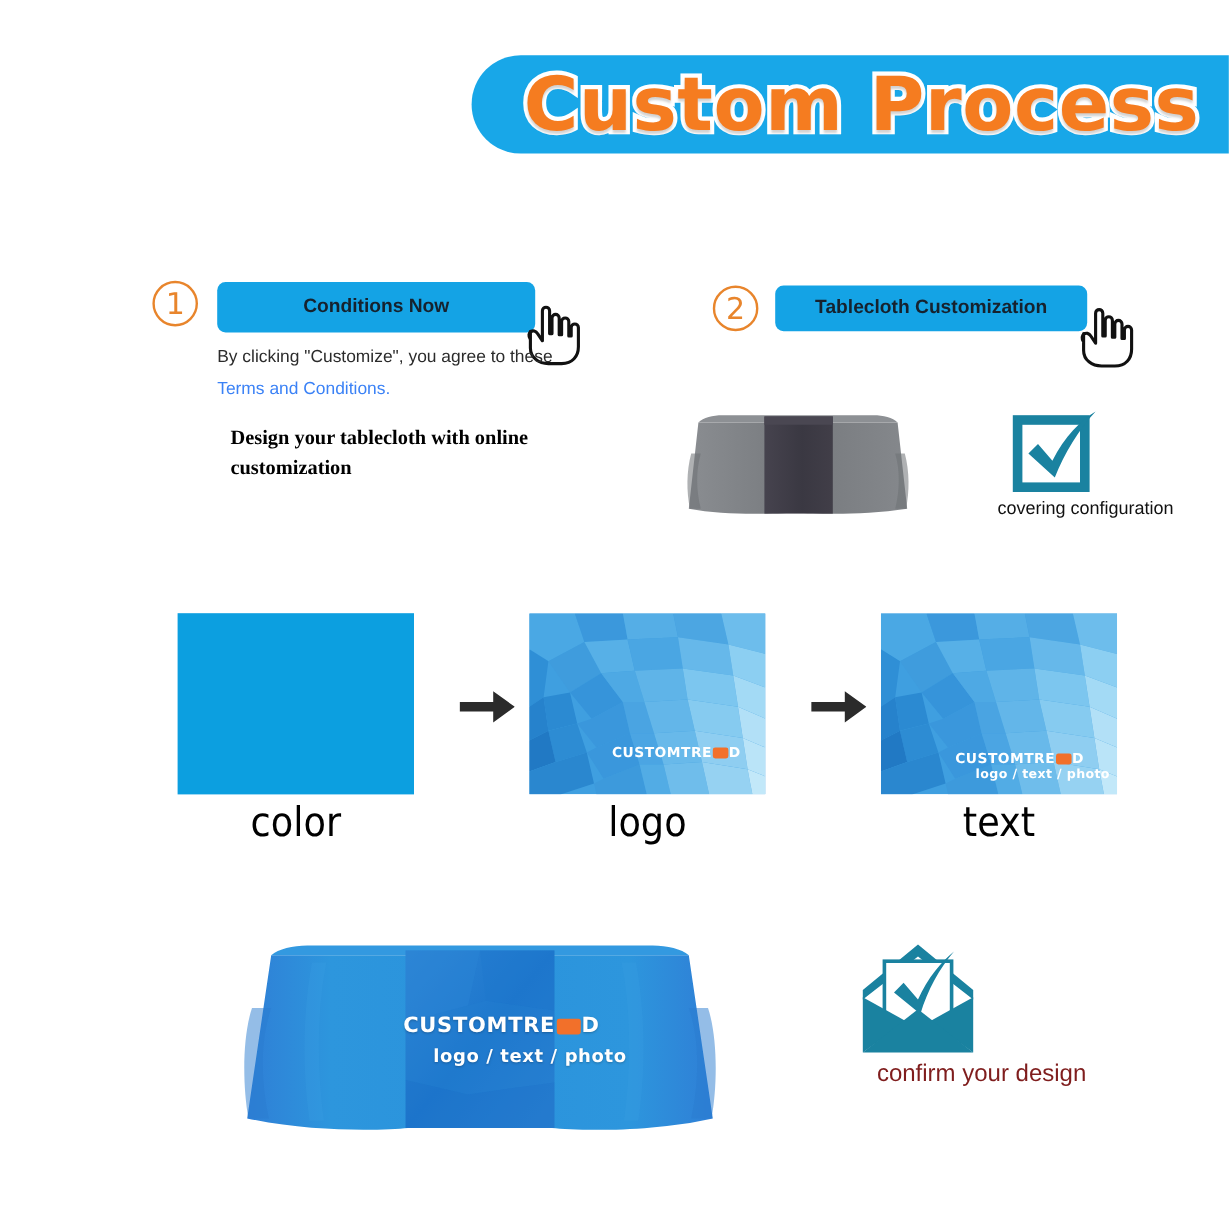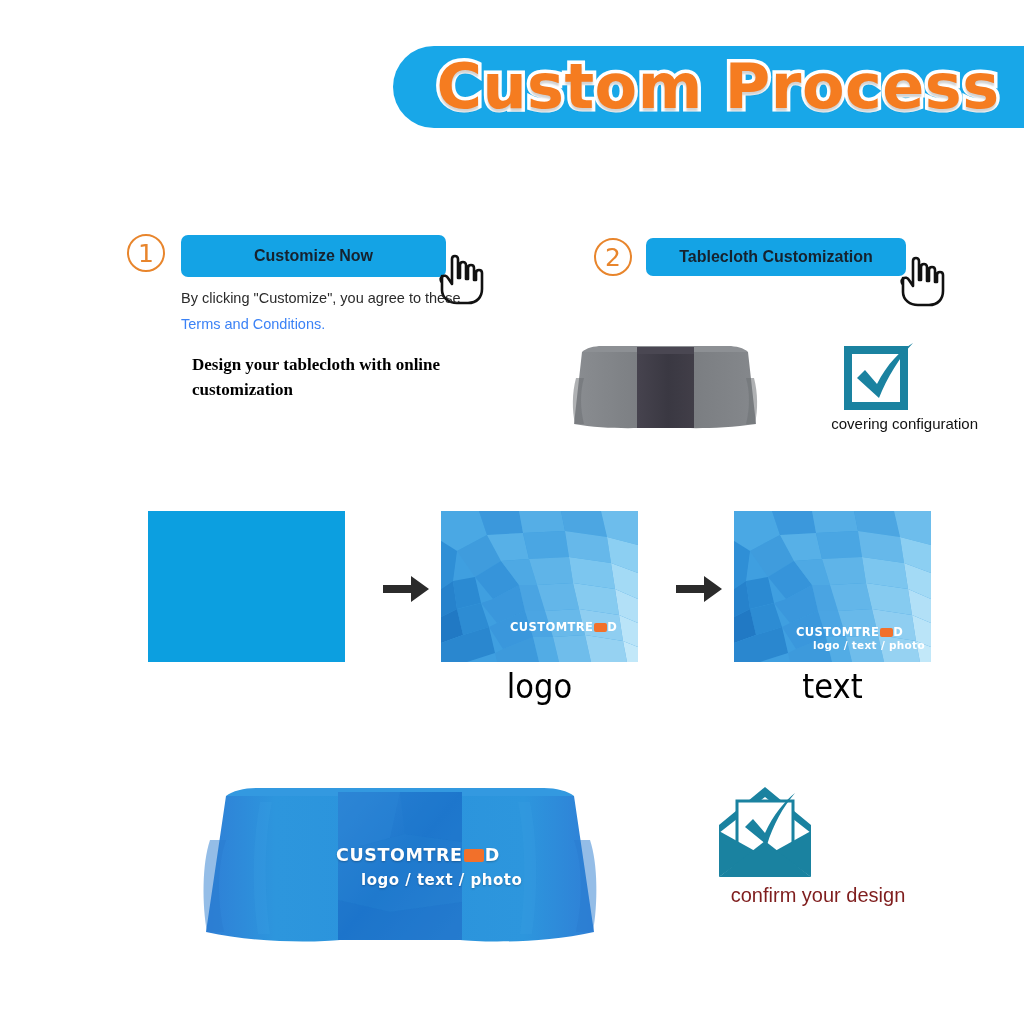--- a/index.html
+++ b/index.html
@@ -154,21 +154,21 @@
 <body>
 
 <div id="page">
 
   <div id="banner">
     <div id="banner-title">Custom Process</div>
   </div>
 
   <div id="step1-badge" class="step-badge">1</div>
 
-  <div id="btn-customize" class="blue-btn">Customize Now</div>
+  <div id="btn-customize" class="blue-btn">Conditions Now</div>
 
   <svg id="hand1" class="hand-cursor" viewBox="0 0 56 60">
     <path d="M10,30 L10,44 C10,52 17,57 25,57 L36,57 C45,57 50,51 50,43 L50,27
              C50,23 44,23 44,27 L44,34 L42,34 L42,22 C42,18 36,18 36,22 L36,33
              L34,33 L34,19 C34,15 28,15 28,19 L28,32 L26,32 L26,13
              C26,9 20,9 20,13 L20,38 L16,32 C13,27 6,31 10,37 Z" fill="#ffffff" stroke="#111111" stroke-width="2.6" stroke-linejoin="round"></path>
   </svg>
 
   <div id="disclaimer">
     <span>By clicking "Customize", you agree to these </span><span id="terms-link">Terms and Conditions.</span>
@@ -317,20 +317,21 @@
   </div>
   <div id="sub-p3" class="sub-line">logo / text / photo</div>
 
   <svg id="arrow1" class="arrow" viewBox="0 0 46 30">
     <path d="M0,11 L28,11 L28,2 L46,15 L28,28 L28,19 L0,19 Z" fill="#2b2b2b"></path>
   </svg>
   <svg id="arrow2" class="arrow" viewBox="0 0 46 30">
     <path d="M0,11 L28,11 L28,2 L46,15 L28,28 L28,19 L0,19 Z" fill="#2b2b2b"></path>
   </svg>
 
+  <div id="label-color" class="panel-label">color</div>
   <div id="label-text" class="panel-label">text</div>
   <div id="label-logo" class="panel-label">logo</div>
 
   <svg id="blue-cloth" viewBox="0 0 400 170">
     <defs>
       <linearGradient id="bc" x1="0" y1="0" x2="1" y2="0">
         <stop offset="0" stop-color="#2f7fd6"></stop>
           <stop offset="0.18" stop-color="#2d96dd"></stop>
         <stop offset="0.5" stop-color="#2a93dc"></stop>
           <stop offset="0.82" stop-color="#2d96dd"></stop>

